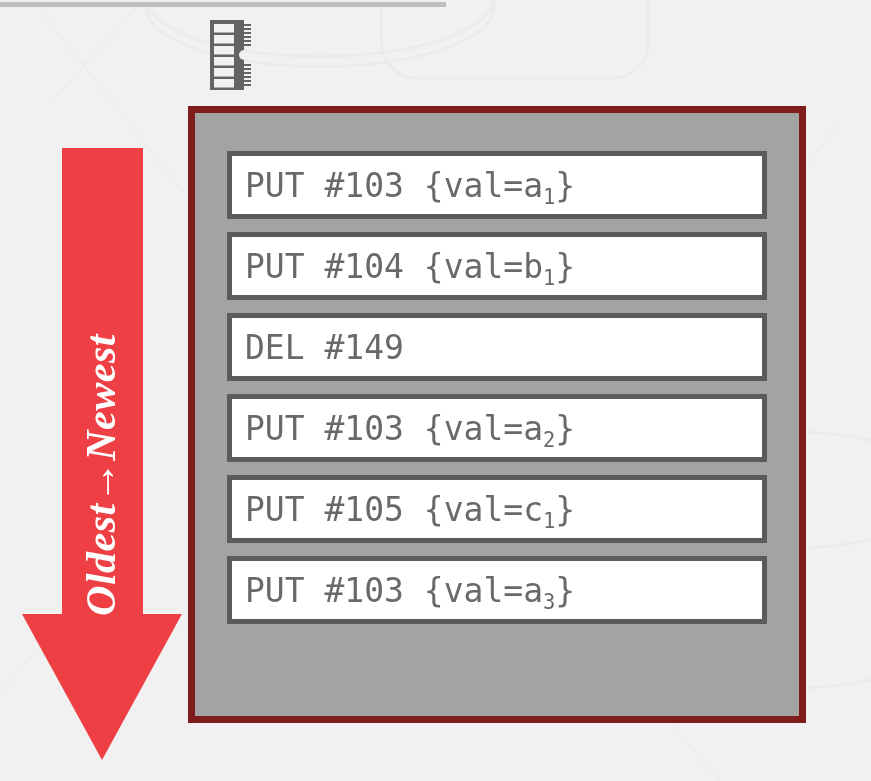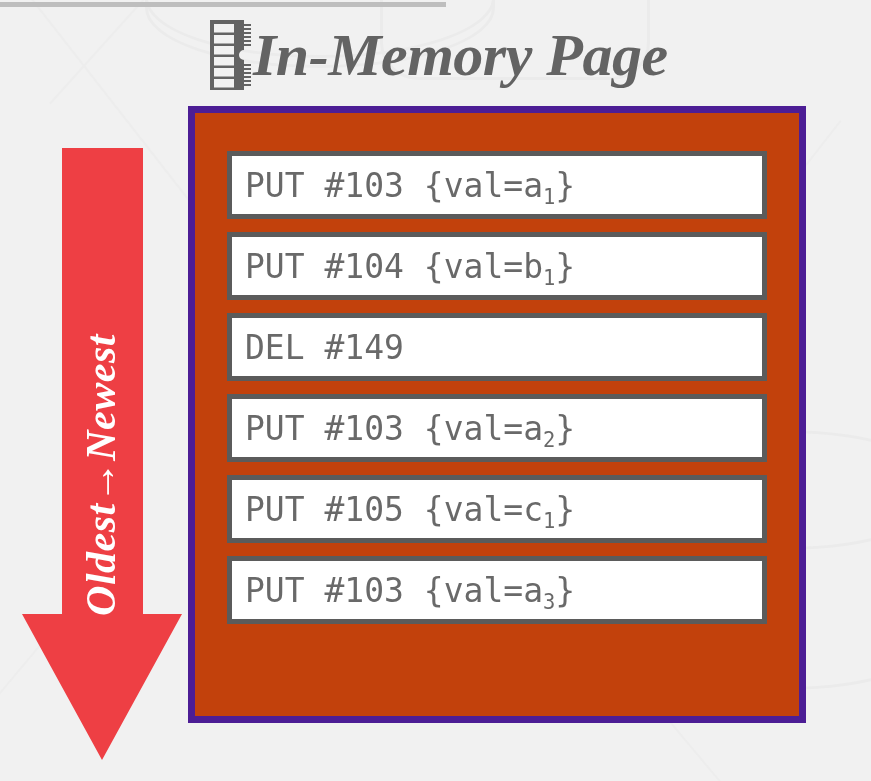--- a/index.html
+++ b/index.html
@@ -151,22 +151,22 @@
   }
 
   
   .page-panel {
     position: absolute;
     left: 188px;
     top: 106px;
     width: 618px;
     height: 617px;
     box-sizing: border-box;
-    background: #c2410c;
-    border: 7px solid #4c1d95;
+    background: #a3a3a3;
+    border: 7px solid #7f1d1d;
     z-index: 4;
     padding: 38px 32px 40px 32px;
   }
 
   .entry-list {
     display: flex;
     flex-direction: column;
     gap: 13px;
   }
 
@@ -232,21 +232,20 @@
         <rect x="37" y="22" width="7" height="2"></rect>
         <rect x="37" y="26" width="7" height="2"></rect>
         <rect x="37" y="46" width="7" height="2"></rect>
         <rect x="37" y="50" width="7" height="2"></rect>
         <rect x="37" y="54" width="7" height="2"></rect>
         <rect x="37" y="58" width="7" height="2"></rect>
         <rect x="37" y="62" width="7" height="2"></rect>
         <rect x="37" y="66" width="7" height="2"></rect>
       </g>
     </svg>
-    <div class="title-text">In-Memory Page</div>
   </div>
 
   <div class="arrow">
     <svg viewBox="0 0 162 612" preserveAspectRatio="none">
       <path fill="#ee3f44" d="M42 0 H123 V466 H162 L82 612 L2 466 H42 Z"></path>
     </svg>
     <div class="arrow-label">
       <span>Oldest→Newest</span>
     </div>
   </div>

